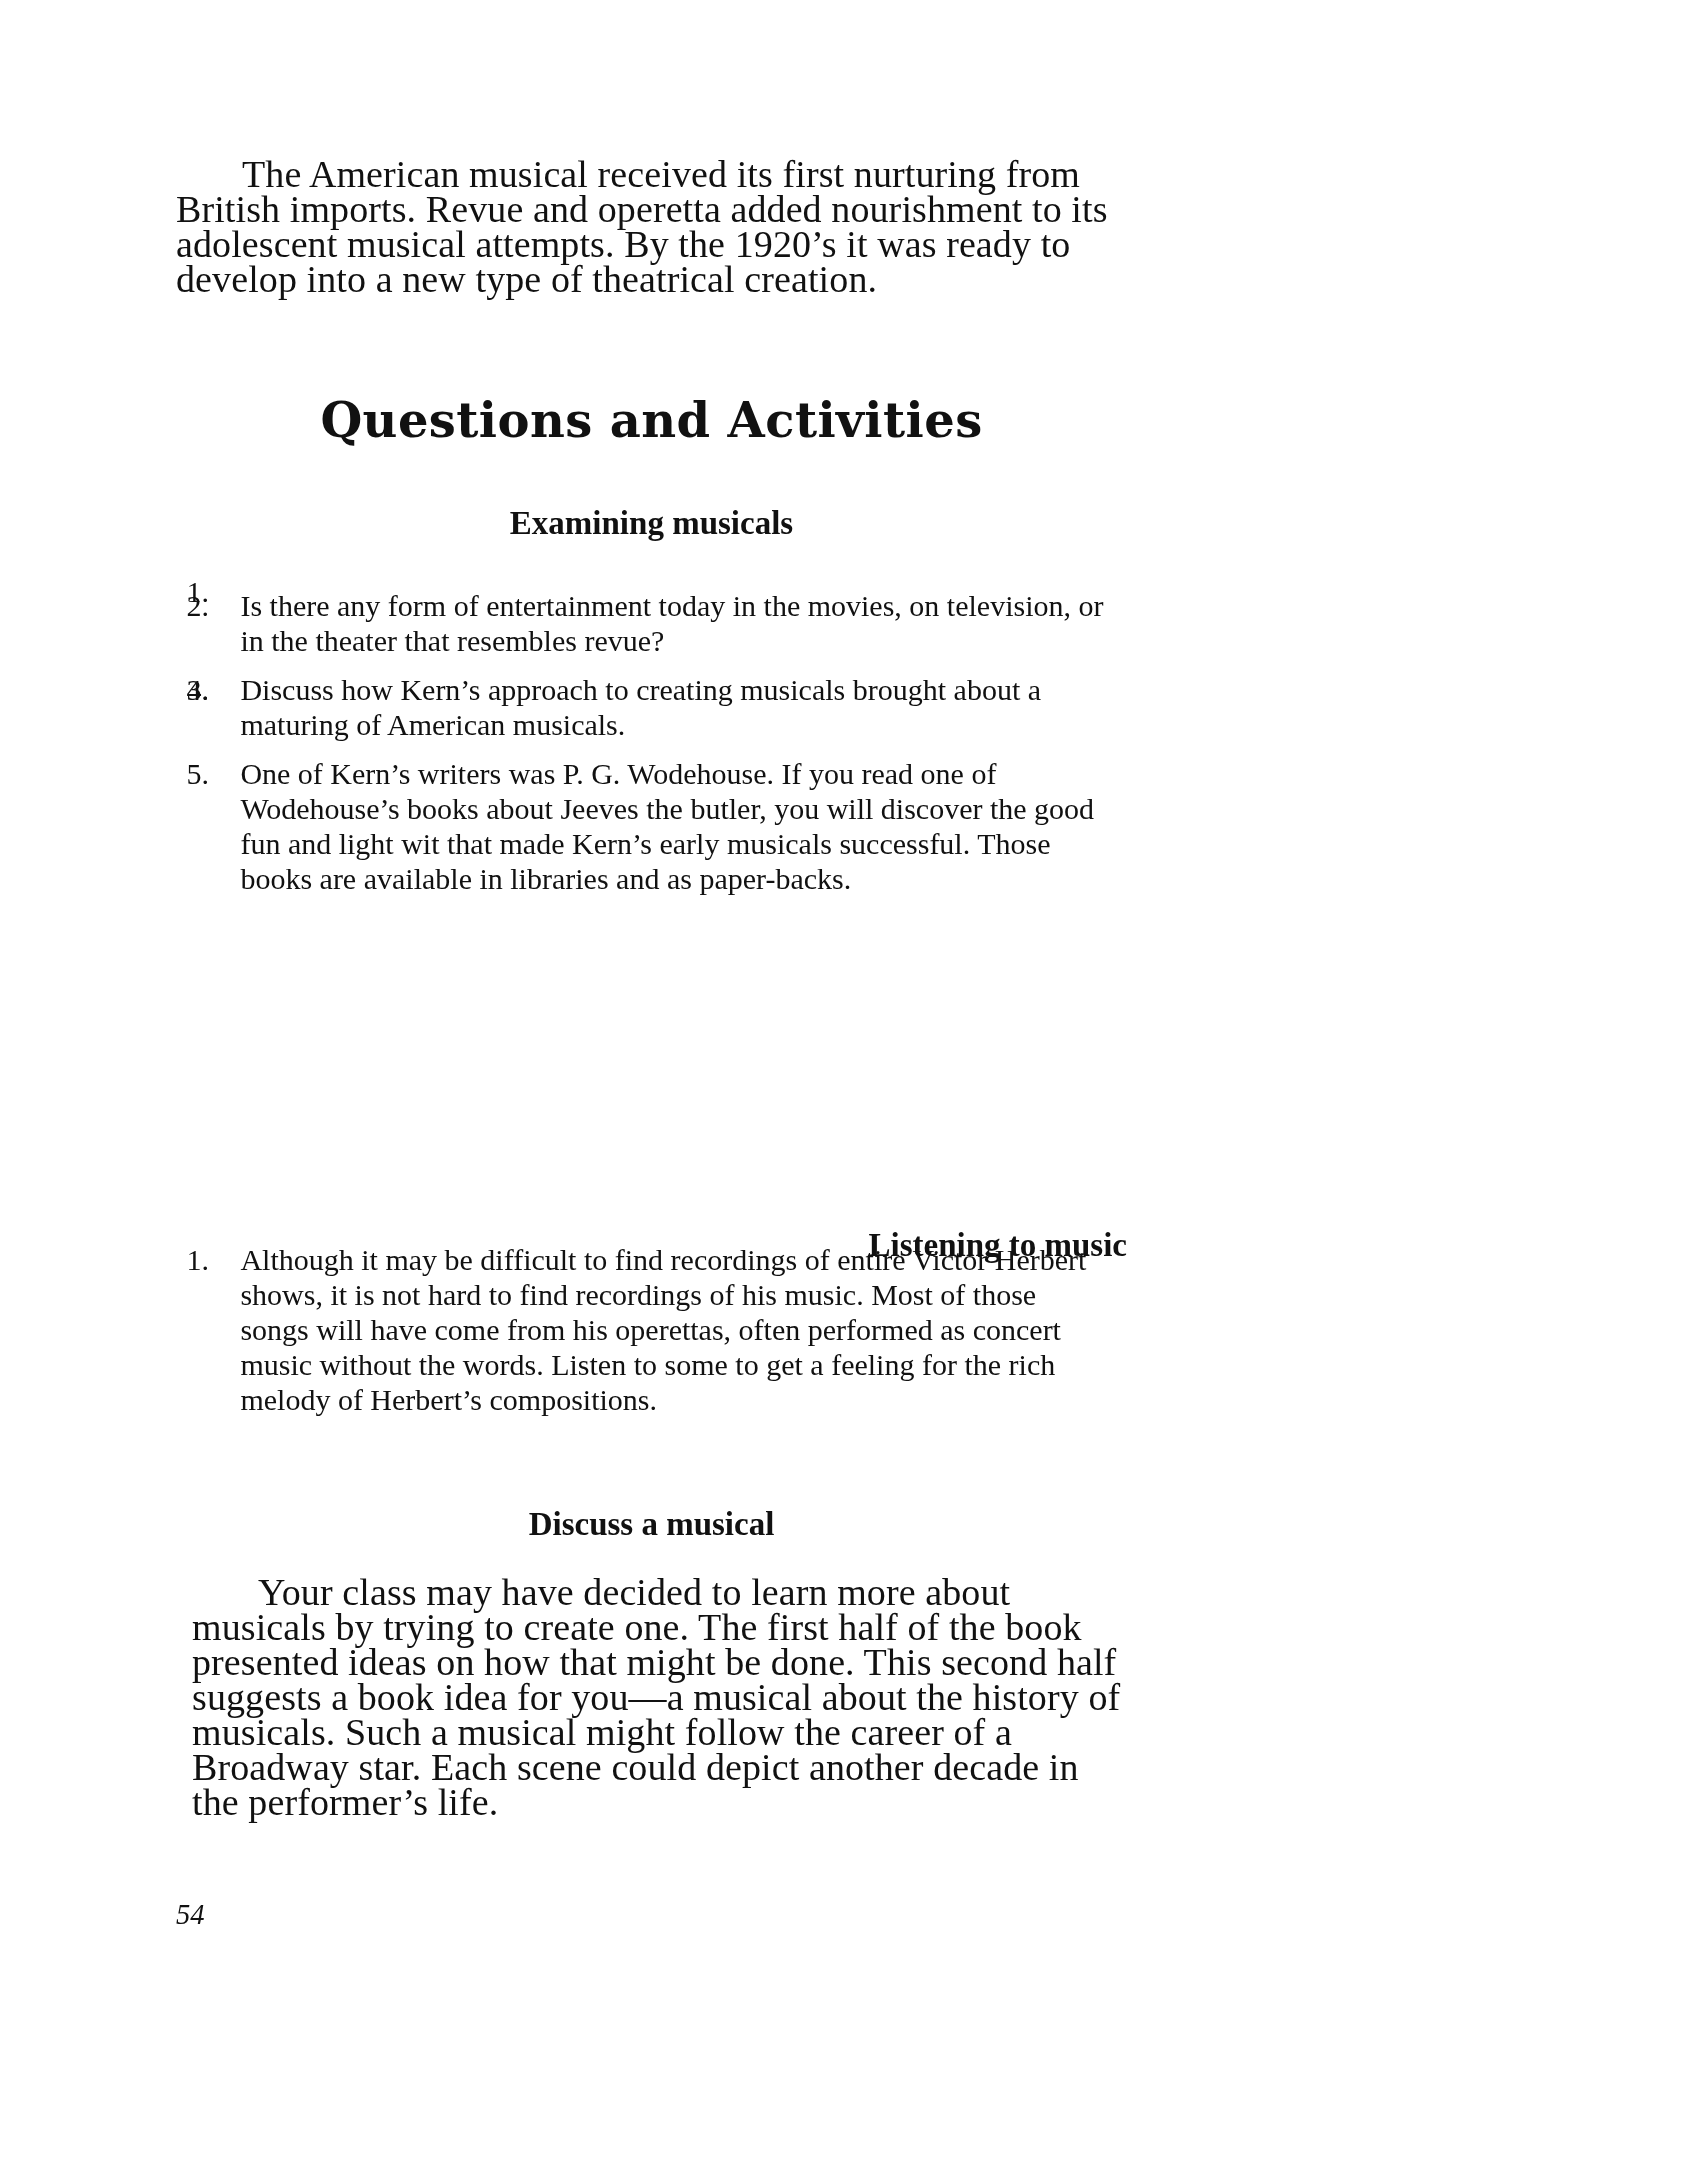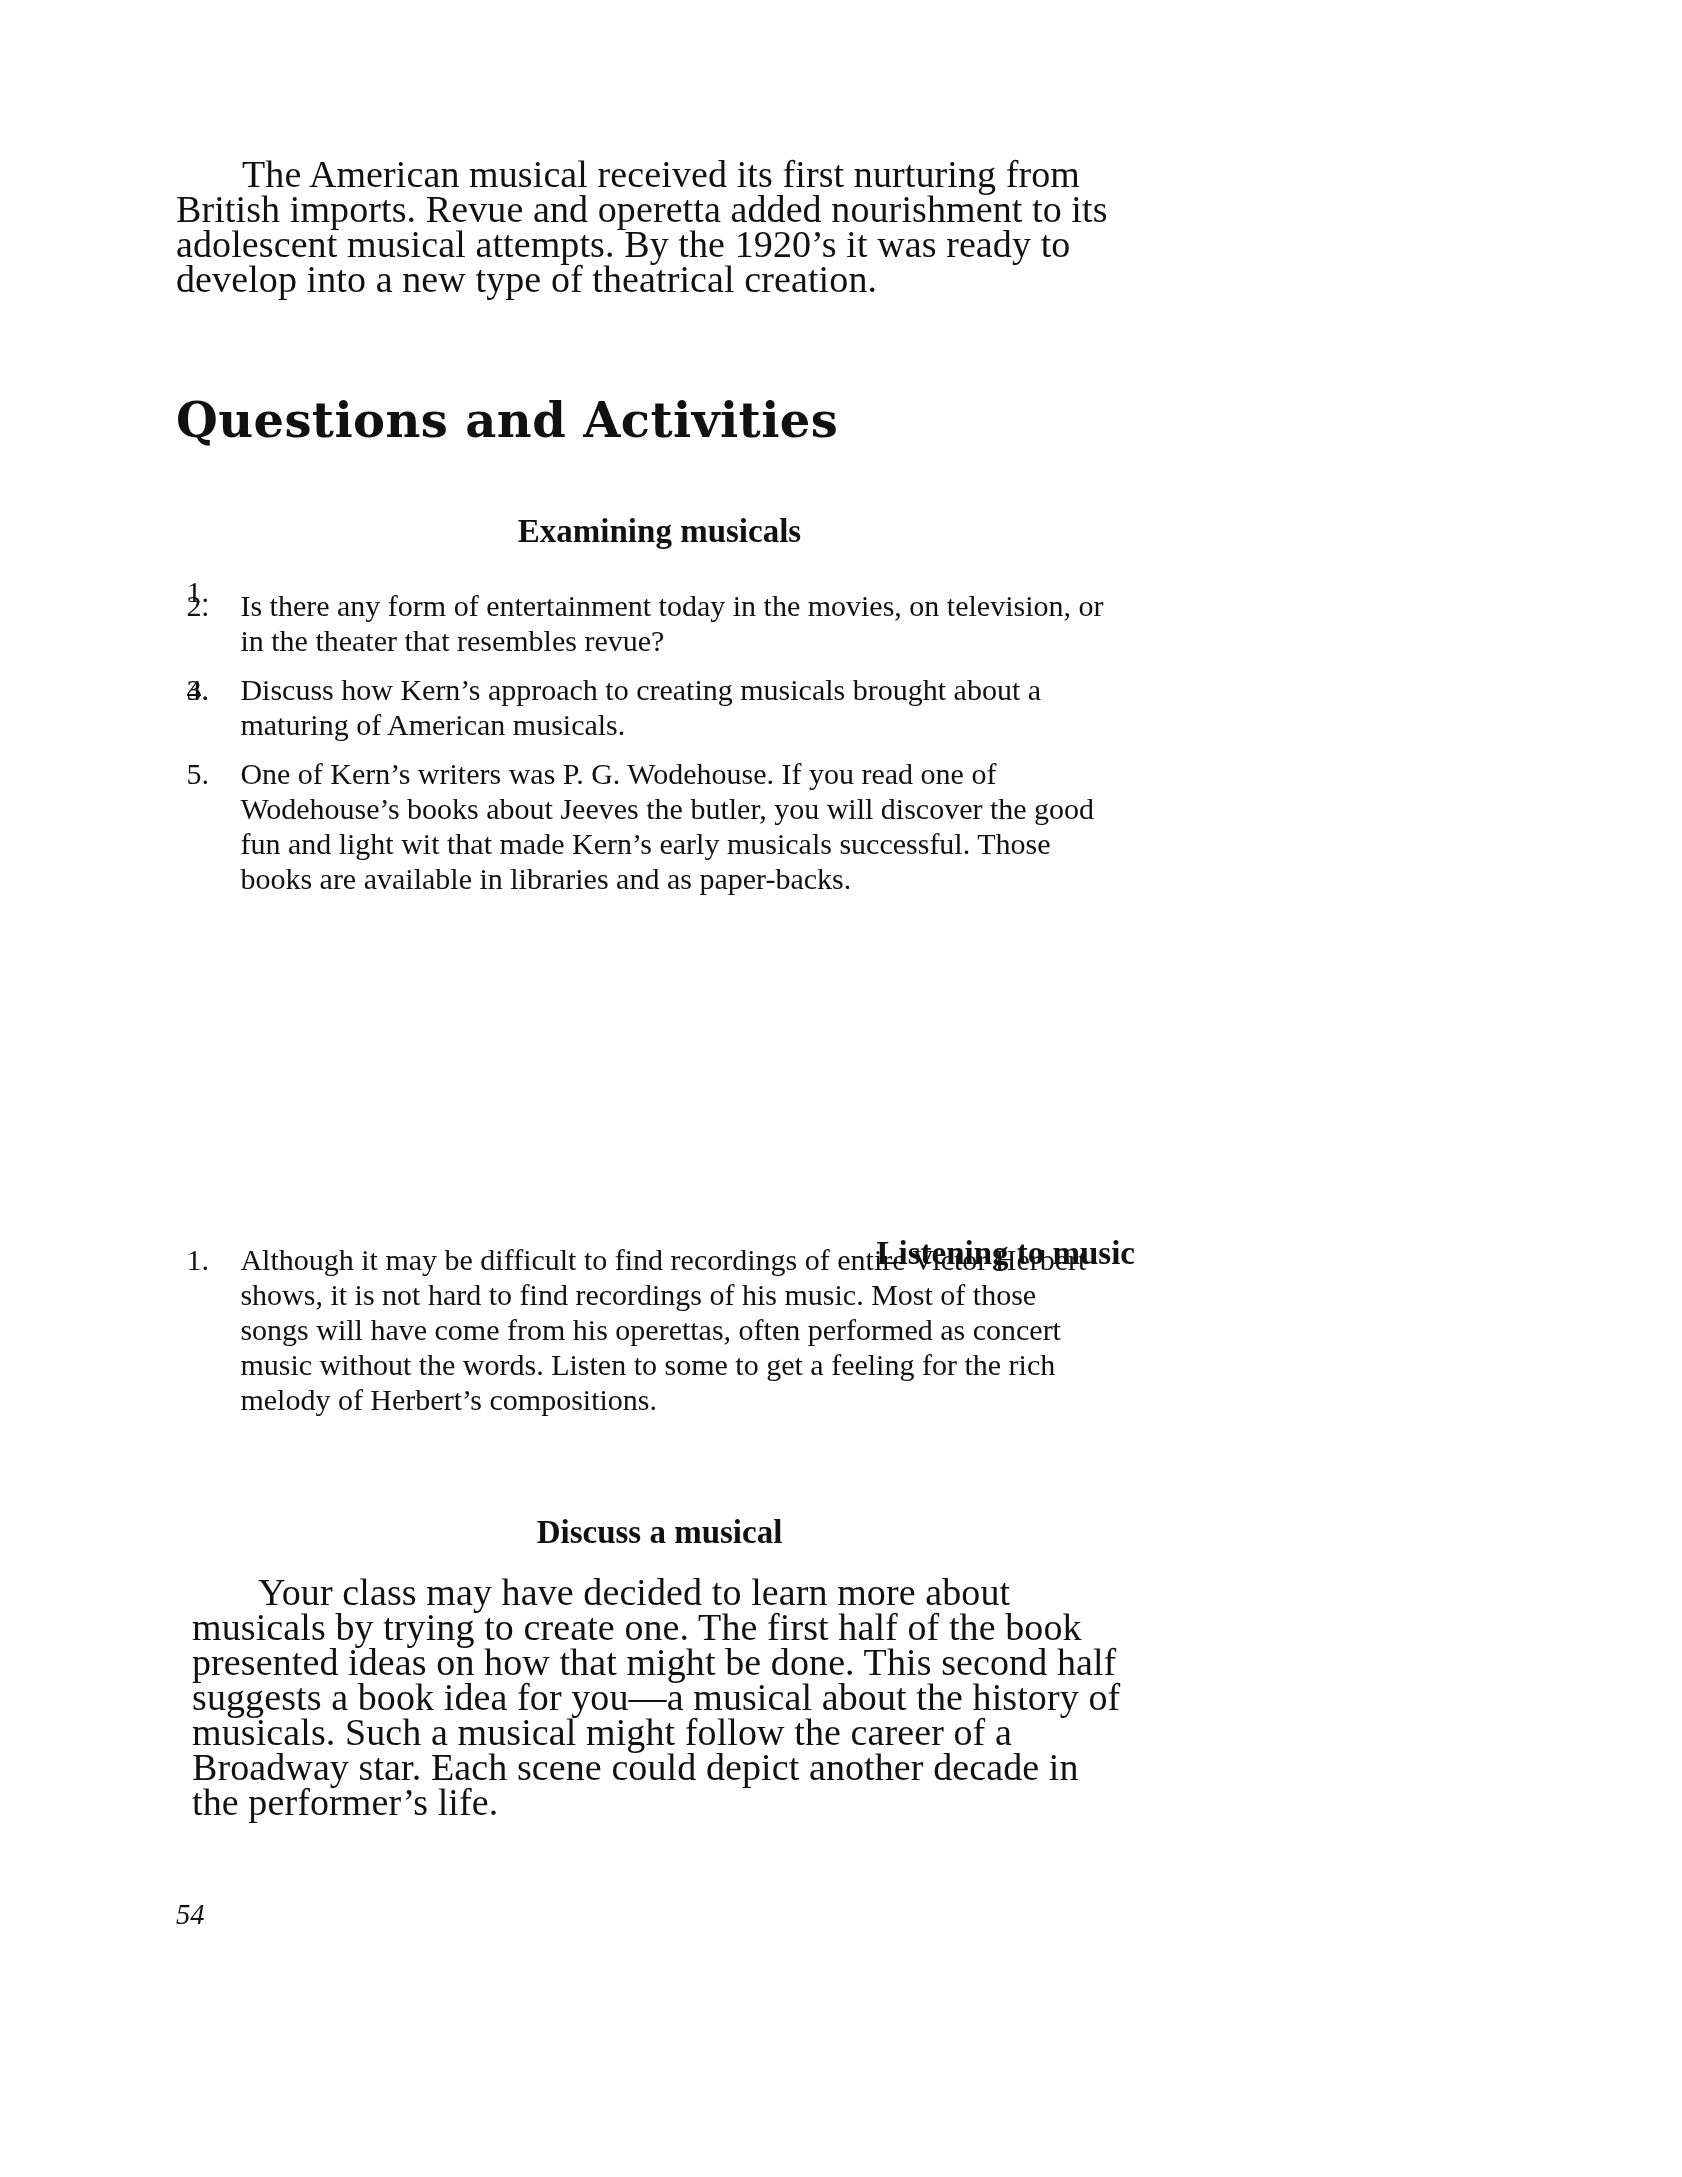--- a/index.html
+++ b/index.html
@@ -26,32 +26,33 @@
       line-height: 35px;
       margin: 0;
       text-indent: 66px;
       text-align: left;
       letter-spacing: 0.1px;
     }
     .main-title {
       font-family: "DejaVu Serif", "Liberation Serif", serif;
       font-weight: bold;
       font-size: 48px;
+      text-align: center;
       margin: 0;
       position: absolute;
       left: 0;
       width: 951px;
       top: 235px;
       letter-spacing: 0.4px;
     }
     .sub-title {
       font-weight: bold;
       font-size: 33px;
       text-align: center;
-      margin: 8px;
+      margin: 0;
       position: absolute;
       left: 0;
       width: 951px;
     }
     .q-list {
       list-style: none;
       margin: 0;
       padding: 0;
       position: absolute;
       left: 10.4px;

